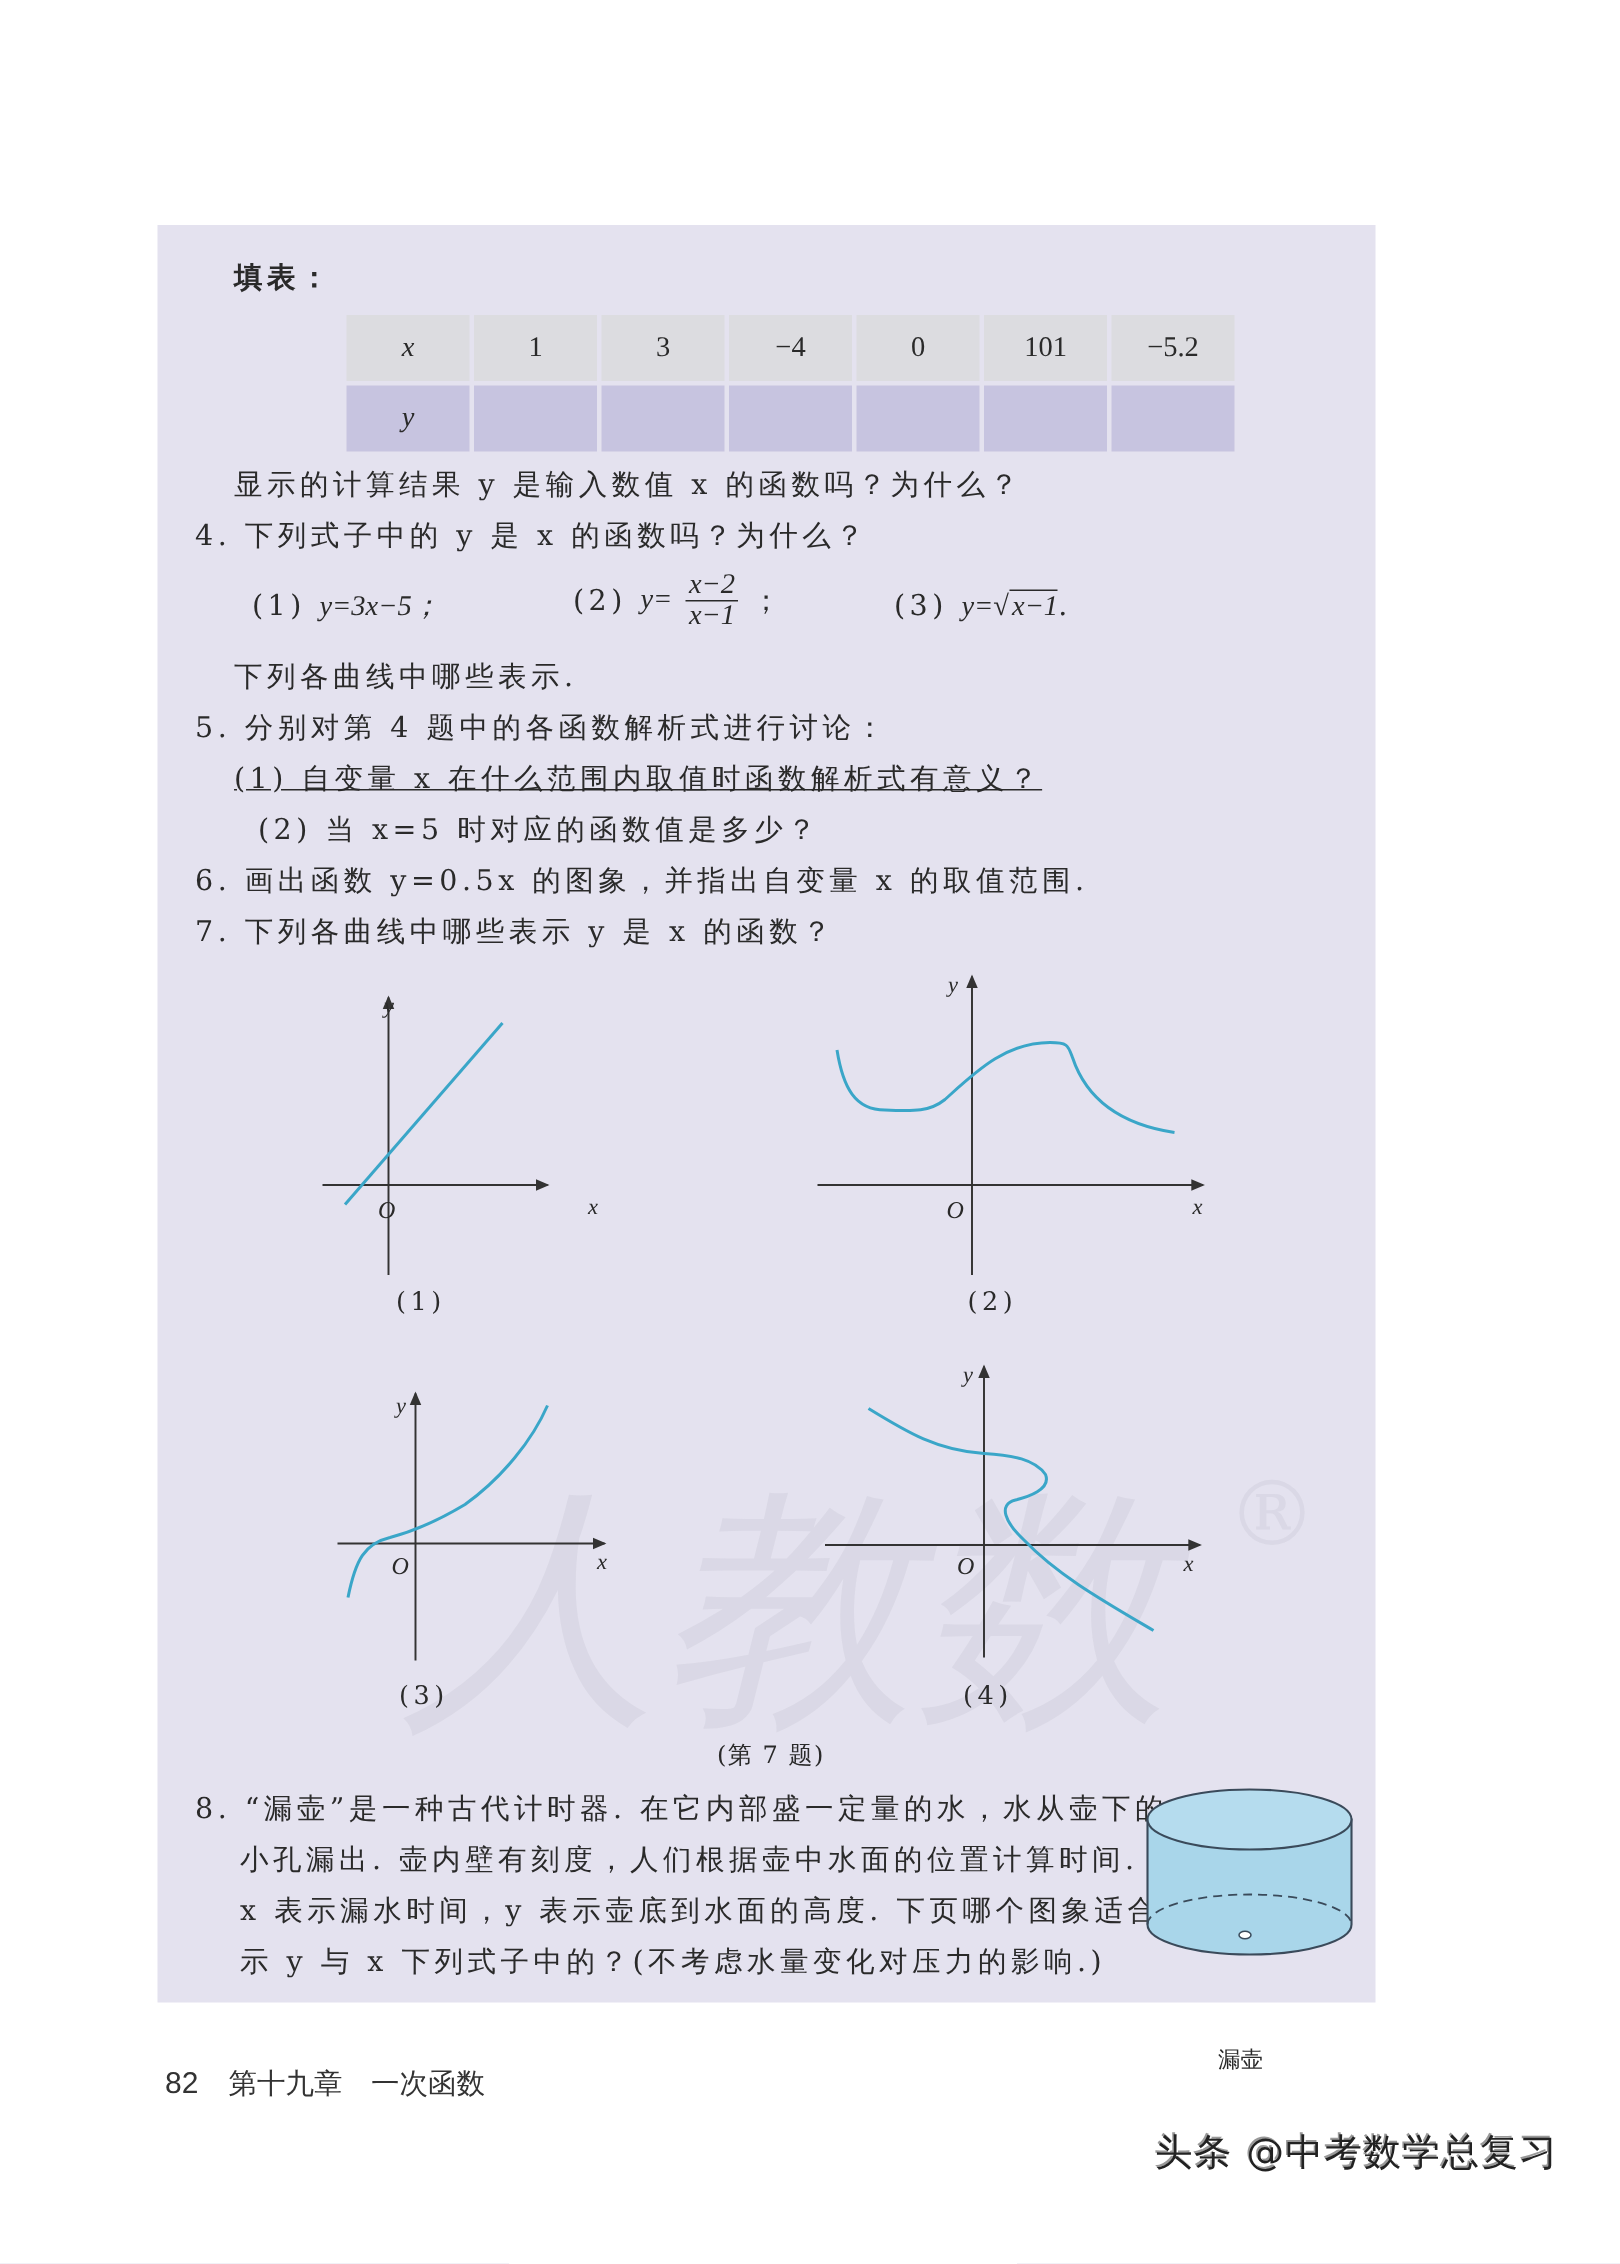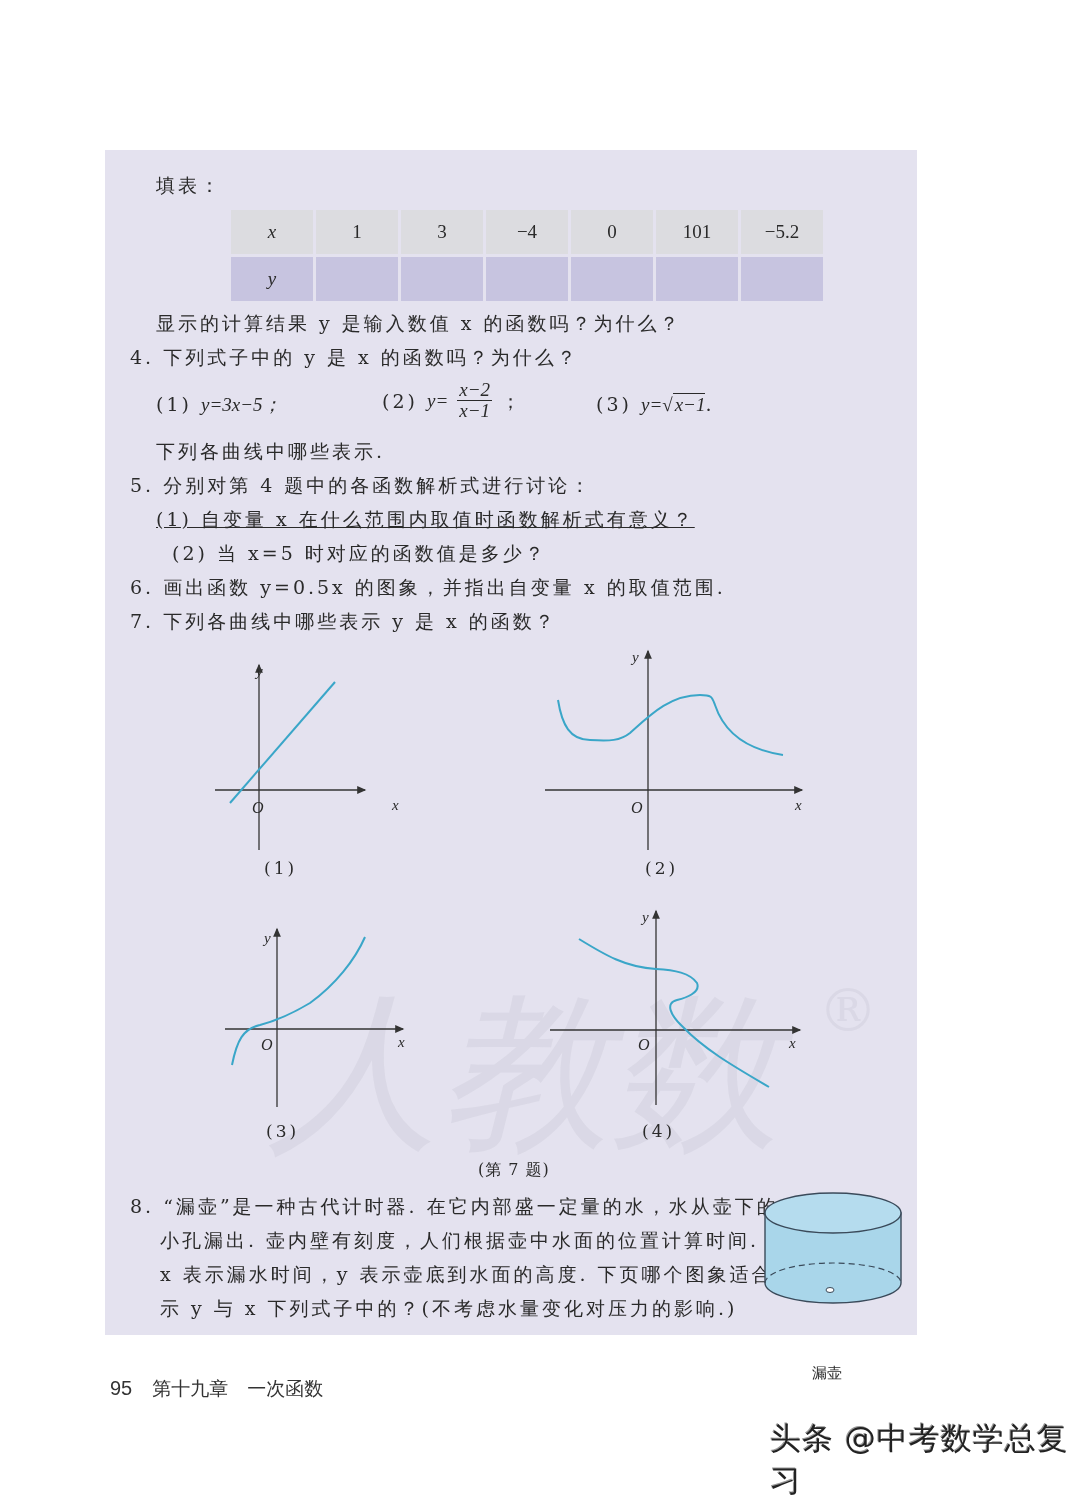--- a/index.html
+++ b/index.html
@@ -13,33 +13,33 @@
   table.fill tr.xr td { background:#dcdce0; }
   table.fill tr.yr td { background:#c7c4e0; }
   .frac { display:inline-block; vertical-align:middle; text-align:center; line-height:20px; }
   .frac .num { display:block; border-bottom:1.5px solid #2a2a2a; padding:0 2px; }
   .frac .den { display:block; padding:0 2px; }
   .sqrt { border-top:1.5px solid #2a2a2a; padding-left:2px; }
   svg.graph { position:absolute; overflow:visible; }
   .cap { position:absolute; font-size:17px; letter-spacing:3px; }
   .footer { position:absolute; left:110px; top:1376px; font-size:19px; font-family:"DejaVu Sans", sans-serif; color:#333; }
   .footer .pg { font-family:"Liberation Sans", sans-serif; font-size:20px; margin-right:14px; }
-  .wm { position:absolute; left:770px; top:1418px; font-family:"DejaVu Sans", sans-serif; font-size:31px; color:#222; letter-spacing:1px;
+  .wm { position:absolute; left:770px; top:1418px; font-family:"DejaVu Sans", sans-serif; font-size:25px; color:#222; letter-spacing:1px;
         text-shadow:1px 1px 0 #fff, -1px -1px 0 #999; }
   .watermark { position:absolute; font-size:170px; color:rgba(150,150,165,0.12); font-family:"DejaVu Serif", serif; font-style:italic; }
 </style>
 </head>
 <body>
 
 <div class="panel"></div>
 
 <div class="watermark" style="left:230px; top:960px;margin-left:40px;">人教数</div>
 <div class="watermark" style="left:818px; top:975px; font-size:60px; font-style:normal;">®</div>
 
-<div class="txt" style="left:156px; top:173px; font-weight:normal;">填表：</div>
+<div class="txt" style="left:156px; top:173px; font-weight:bold;">填表：</div>
 
 <table class="fill">
   <tbody>
       <tr class="xr">
     <td class="it">x</td>
     <td>1</td>
     <td>3</td>
     <td>−4</td>
     <td>0</td>
     <td>101</td>
@@ -57,21 +57,21 @@
 </tbody>
   </table>
 
 <div class="txt" style="left:156px; top:311px;">显示的计算结果 y 是输入数值 x 的函数吗？为什么？</div>
 
 <div class="txt" style="left:130px; top:345px;">
   <span>4.</span>
   <span>下列式子中的 y 是 x 的函数吗？为什么？</span>
 </div>
 
-<div class="txt" style="left:156px; top:392px;">
+<div class="txt" style="left:168px; top:392px;">
   <span>(1)</span>
   <span class="it">y=3x−5；</span>
 </div>
 <div class="txt" style="left:382px; top:380px; line-height:20px;">
   <span style="vertical-align:middle;">(2)</span>
   <span class="it" style="vertical-align:middle;">y=</span>
   <span class="frac it">
     <span class="num">x−2</span>
     <span class="den">x−1</span>
   </span>
@@ -158,17 +158,17 @@
 
 <svg class="graph" style="left:762px; top:1188px;" width="145" height="125">
   <path d="M3,25 L3,95 A68,20 0 0 0 139,95 L139,25 Z" fill="#a9d6ea" stroke="#3a4a5a" stroke-width="1.4"></path>
   <ellipse cx="71" cy="25" rx="68" ry="20" fill="#b5dcee" stroke="#3a4a5a" stroke-width="1.4"></ellipse>
   <path d="M3,95 A68,20 0 0 1 139,95" fill="none" stroke="#3a4a5a" stroke-width="1.2" stroke-dasharray="6,4"></path>
   <ellipse cx="68" cy="102" rx="4" ry="2.5" fill="#fff" stroke="#3a4a5a" stroke-width="1"></ellipse>
 </svg>
 <div class="cap" style="left:812px; top:1316px; font-size:15px; letter-spacing:0; font-family:'DejaVu Sans', sans-serif;margin-top:48px;">漏壶</div>
 
 <div class="footer">
-  <span class="pg">95</span>
+  <span class="pg">82</span>
   <span>第十九章　一次函数</span>
 </div>
 
 <div class="wm">头条 @中考数学总复习</div>
 
 </body></html>

